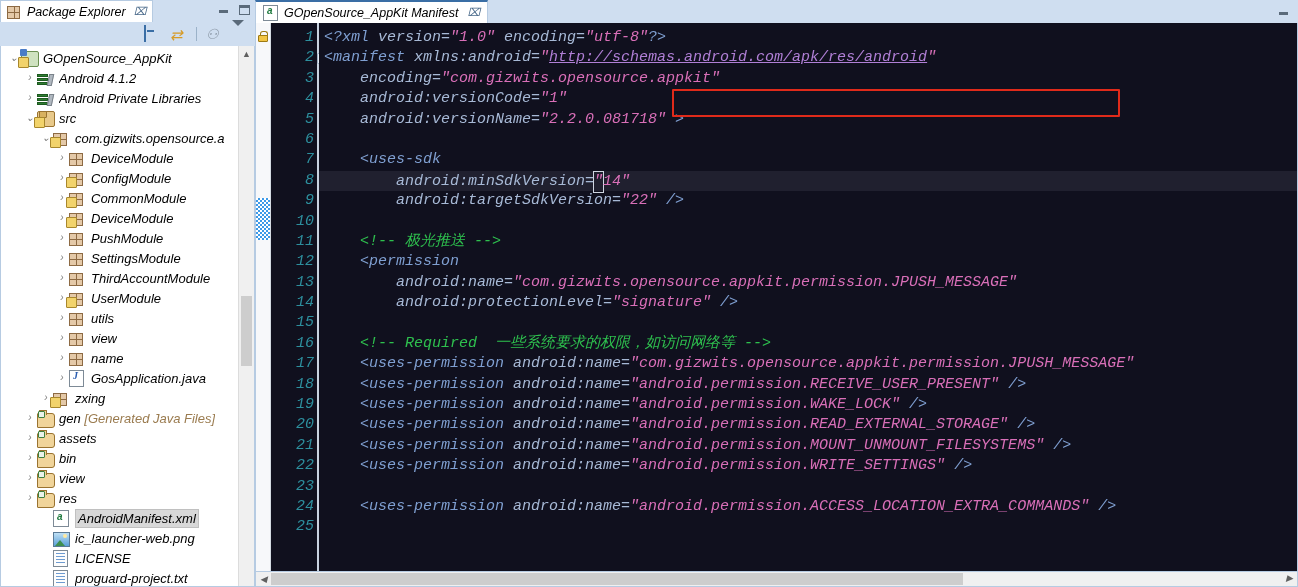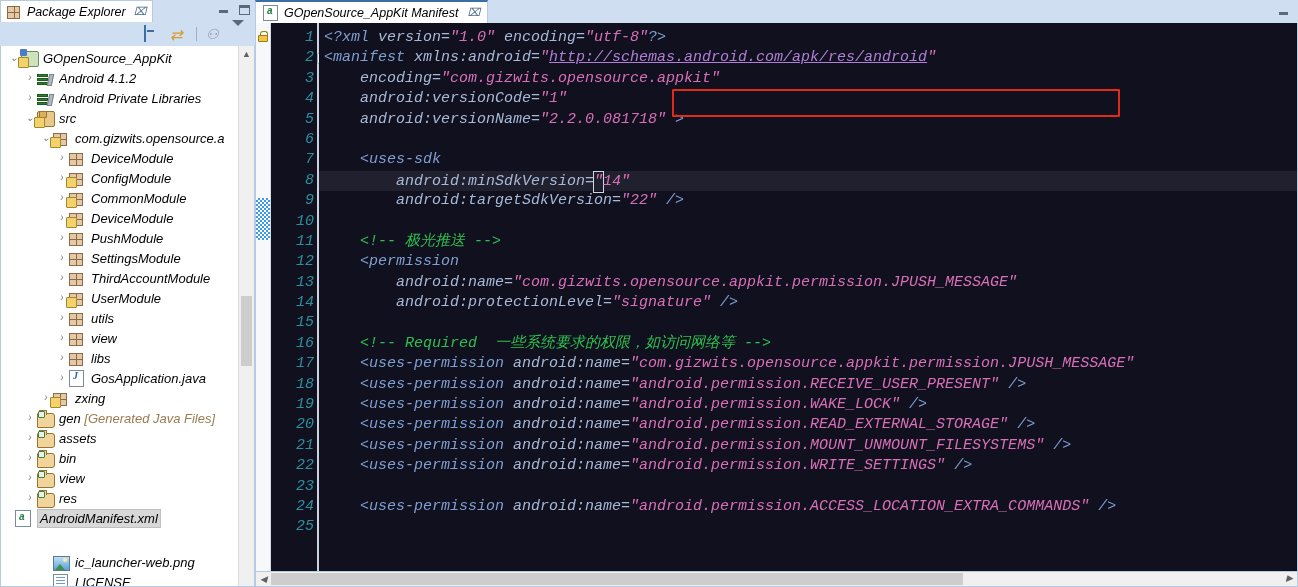--- a/index.html
+++ b/index.html
@@ -352,21 +352,21 @@
             <span class="ticon" style="display: inline-flex; align-items: center;">
               <span class="i-pkg"></span>
             </span>
             <span class="tlabel">view</span>
           </div>
           <div class="trow" style="padding-left: 54px;">
             <span class="twist">›</span>
             <span class="ticon" style="display: inline-flex; align-items: center;">
               <span class="i-pkg"></span>
             </span>
-            <span class="tlabel">libs</span>
+            <span class="tlabel">name</span>
           </div>
           <div class="trow" style="padding-left: 54px;">
             <span class="twist">›</span>
             <span class="ticon" style="display: inline-flex; align-items: center;">
               <span class="i-java"></span>
             </span>
             <span class="tlabel">GosApplication.java</span>
           </div>
           <div class="trow" style="padding-left: 38px;">
             <span class="twist">›</span>
@@ -404,40 +404,47 @@
             </span>
             <span class="tlabel">view</span>
           </div>
           <div class="trow" style="padding-left: 22px;">
             <span class="twist">›</span>
             <span class="ticon" style="display: inline-flex; align-items: center;">
               <span class="i-folder"></span>
             </span>
             <span class="tlabel">res</span>
           </div>
-          <div class="trow sel" style="">
+          <div class="trow sel" style="padding-left: 38px;">
             <span class="twist"></span>
             <span class="ticon" style="display: inline-flex; align-items: center;">
               <span class="i-xml"></span>
             </span>
             <span class="tlabel">AndroidManifest.xml</span>
-          </div>
-          <div class="trow" style="padding-left: 38px; margin-top: 24px;">
-            <span class="twist"></span>
-            <span class="ticon" style="display: inline-flex; align-items: center;">
-              <span class="i-png"></span>
-            </span>
-            <span class="tlabel">ic_launcher-web.png</span>
           </div>
           <div class="trow" style="padding-left: 38px;">
             <span class="twist"></span>
             <span class="ticon" style="display: inline-flex; align-items: center;">
+              <span class="i-png"></span>
+            </span>
+            <span class="tlabel">ic_launcher-web.png</span>
+          </div>
+          <div class="trow" style="padding-left: 38px;">
+            <span class="twist"></span>
+            <span class="ticon" style="display: inline-flex; align-items: center;">
               <span class="i-txt"></span>
             </span>
             <span class="tlabel">LICENSE</span>
+          </div>
+          <div class="trow" style="padding-left: 38px;">
+            <span class="twist"></span>
+            <span class="ticon" style="display: inline-flex; align-items: center;">
+              <span class="i-txt"></span>
+            </span>
+            <span class="tlabel">proguard-project.txt</span>
           </div>
         </div>
       <div class="tree-vscroll">
         <div class="tvs-up">▲</div>
         <div class="tvs-thumb"></div>
       </div>
     </div>
   </div>
 
   <div class="editor-area">

